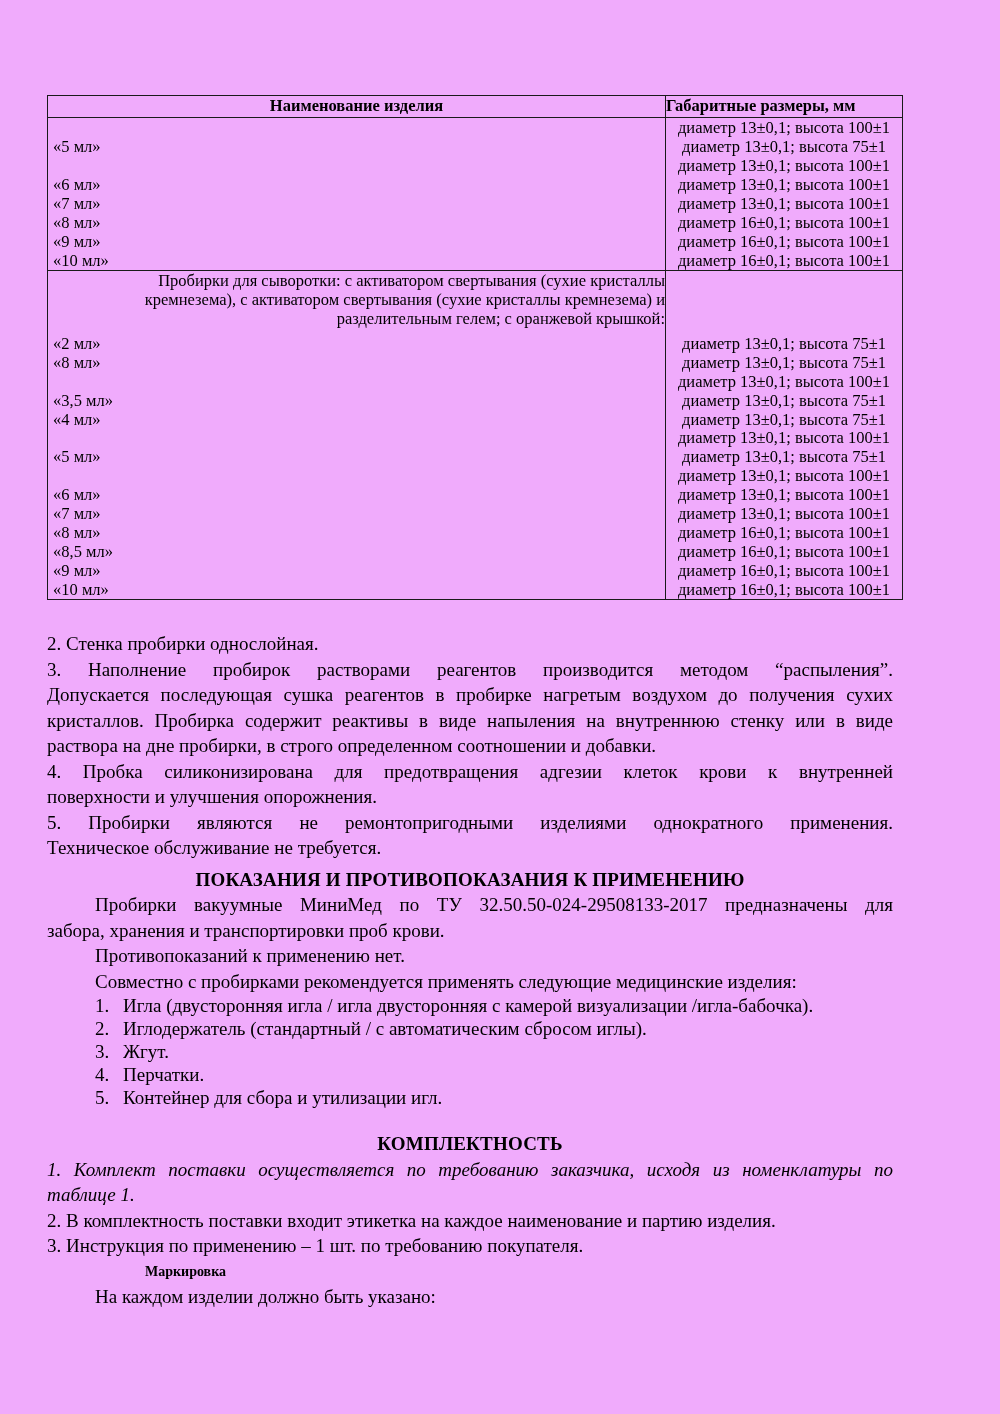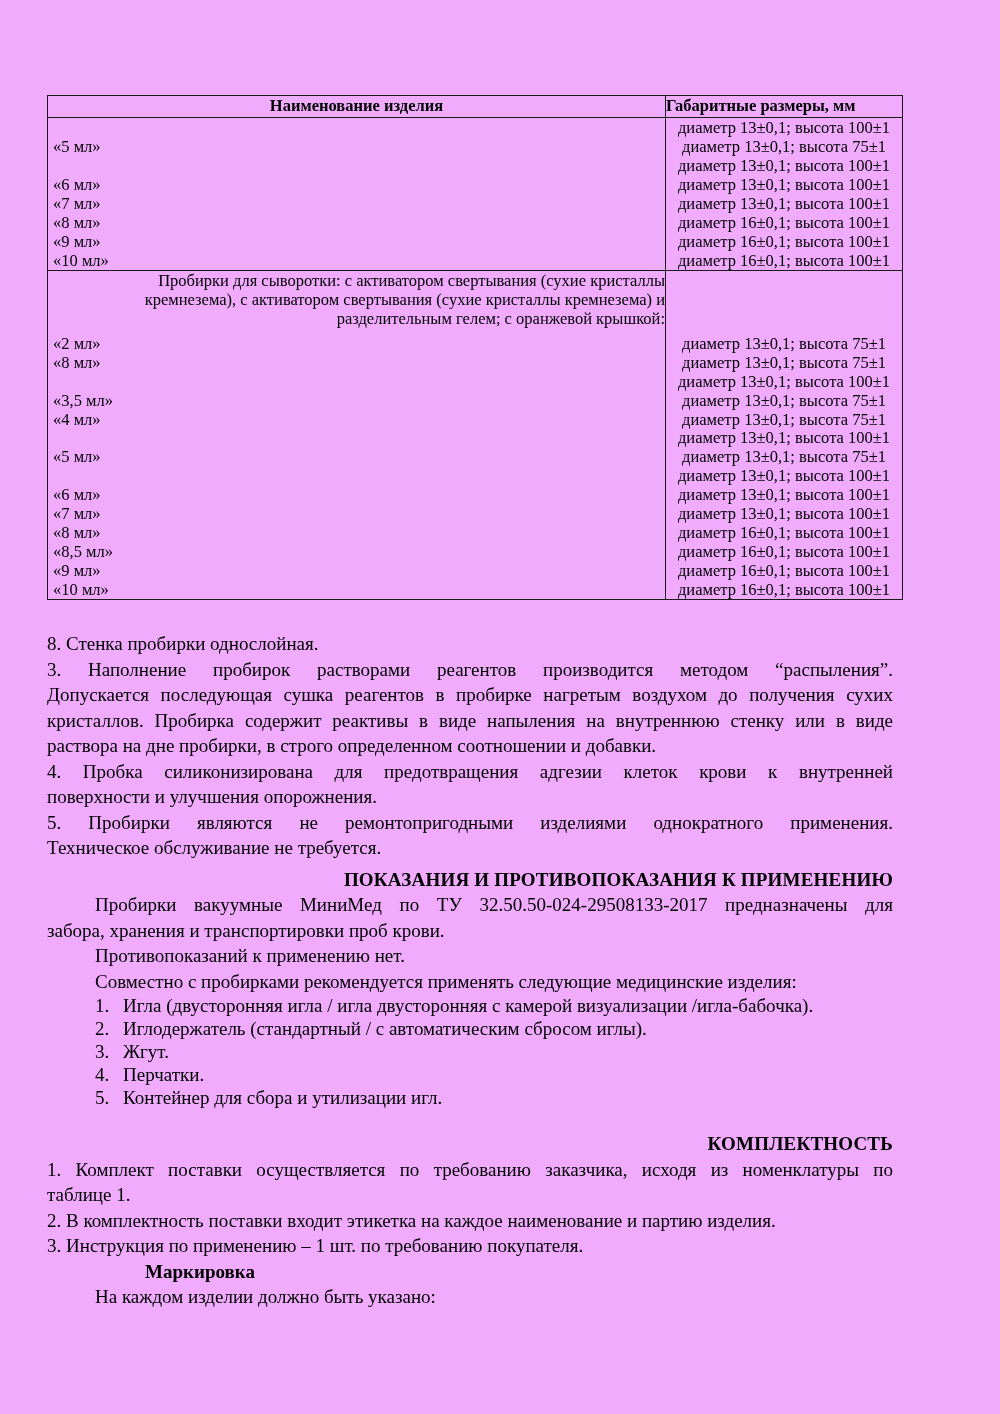--- a/index.html
+++ b/index.html
@@ -20,28 +20,28 @@
   .tblock2{border-top:1.5px solid #1a1a1a;}
   .introrow{display:flex;}
   .introrow .tl{padding-bottom:7px;text-align:right;}
   .iline{height:19px;line-height:19px;white-space:nowrap;}
 
   
   .bodytext{margin-top:31px;width:846px;font-size:19px;}
   .para div.ln{line-height:25.5px;text-align:justify;text-align-last:justify;}
   .para div.ln:last-of-type{text-align-last:left;}
   .para.fi div.ln:first-of-type{text-indent:48px;}
-  .h{font-weight:bold;text-align:right;line-height:25.5px;font-size:19px;letter-spacing:.2px;}
+  .h{font-weight:bold;text-align:center;line-height:25.5px;font-size:19px;letter-spacing:.2px;}
   #h-ind{margin-top:6px;}
   #h-comp{margin-top:22px;}
   #h-pack{margin-top:11px;}
   .numlist .li{display:flex;line-height:23px;padding-left:48px;}
   .numlist .num{width:28px;flex:0 0 28px;}
-  #h-comp + .para{margin-top:0;}
-  .subh{font-weight:bold;line-height:25.5px;padding-left:98px;font-size:19px;}
+  #h-comp + .para{margin-top:0;font-style:italic;}
+  .subh{font-weight:bold;line-height:25.5px;padding-left:98px;font-size:14px;}
 </style>
 </head>
 <body>
 
 <div class="page">
   <div class="content">
 
     <div class="doc-table">
       <div class="thead">
         <div class="c1">Наименование изделия</div>
@@ -175,21 +175,21 @@
               <div class="tr">диаметр 16±0,1; высота 100±1</div>
             </div>
           </div>
       </div>
     </div>
 
     <div class="bodytext">
 
       <div class="para">
 
-      <div class="ln">8. Стенка пробирки однослойная.</div>
+      <div class="ln">2. Стенка пробирки однослойная.</div>
         </div>
       <div class="para">
 
       <div class="ln">3. Наполнение пробирок растворами реагентов производится методом “распыления”.</div>
           <div class="ln">Допускается последующая сушка реагентов в пробирке нагретым воздухом до получения сухих</div>
           <div class="ln">кристаллов. Пробирка содержит реактивы в виде напыления на внутреннюю стенку или в виде</div>
           <div class="ln">раствора на дне пробирки, в строго определенном соотношении и добавки.</div>
         </div>
       <div class="para">
 

